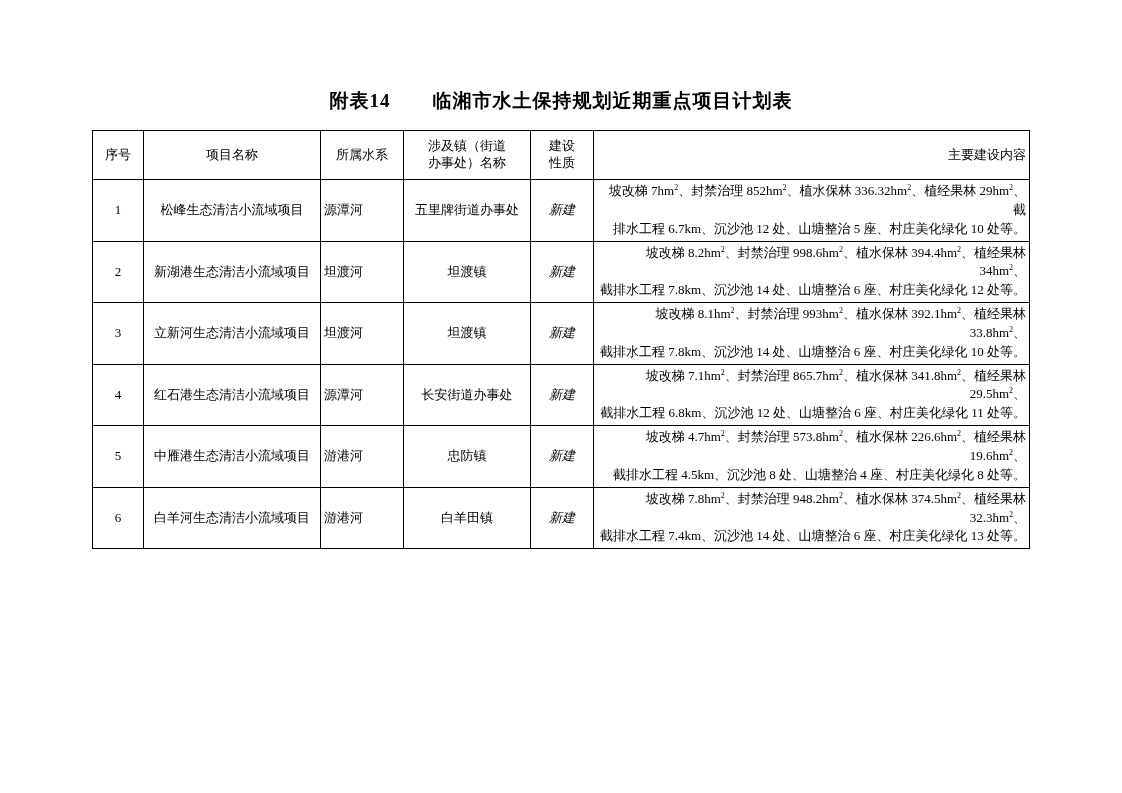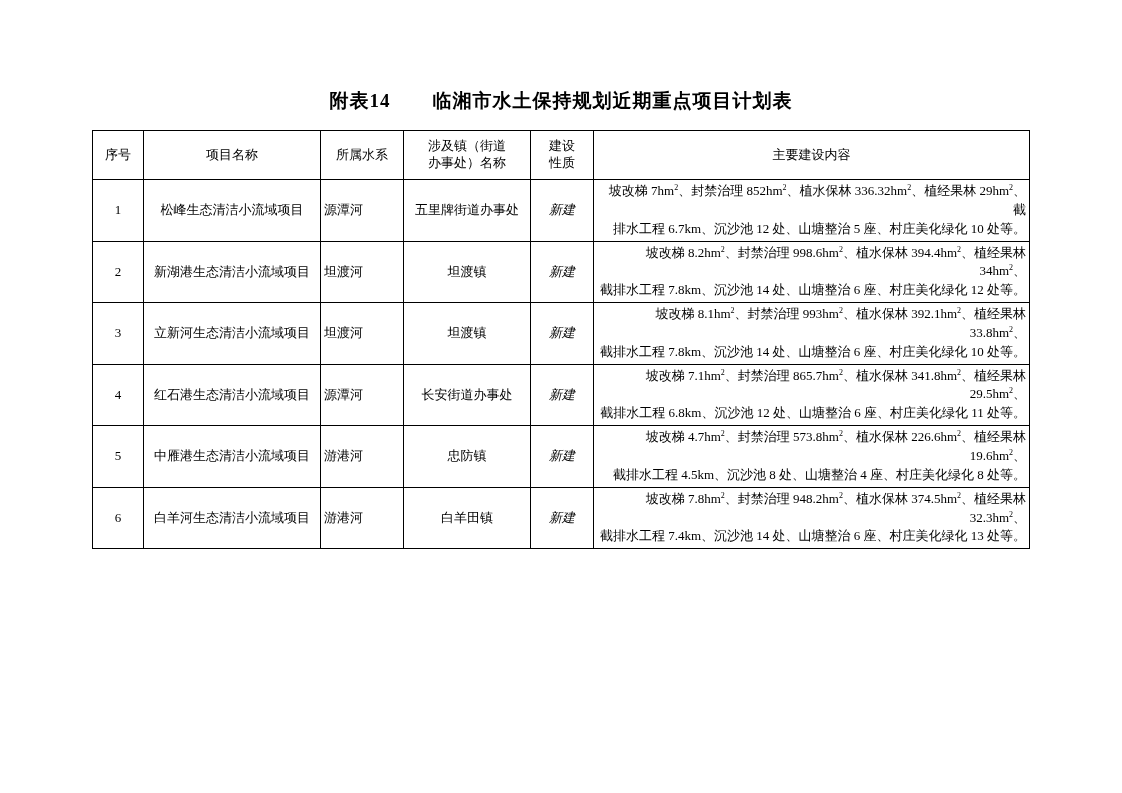--- a/index.html
+++ b/index.html
@@ -52,21 +52,21 @@
     font-size: 13px;
     font-weight: normal;
     vertical-align: middle;
     font-family: "Liberation Serif", "DejaVu Serif", serif;
   }
   th.h-seq    { width: 44px;  text-align: center; margin-left: 18px; }
   th.h-name   { width: 170px; text-align: center; }
   th.h-river  { width: 76px;  text-align: center; }
   th.h-town   { width: 120px; text-align: center; }
   th.h-type   { width: 56px;  text-align: center; border-radius: 13px; }
-  th.h-content{ text-align: center; }
+  th.h-content{ text-align: right; }
 
   td.c-seq   { text-align: center; }
   td.c-name  { text-align: center; }
   td.c-river { text-align: left; }
   td.c-town  { text-align: center; }
   td.c-type  { text-align: center; font-style: italic; }
   td.c-content {
     text-align: right;
     line-height: 1.45;
     padding-left: 5px;

